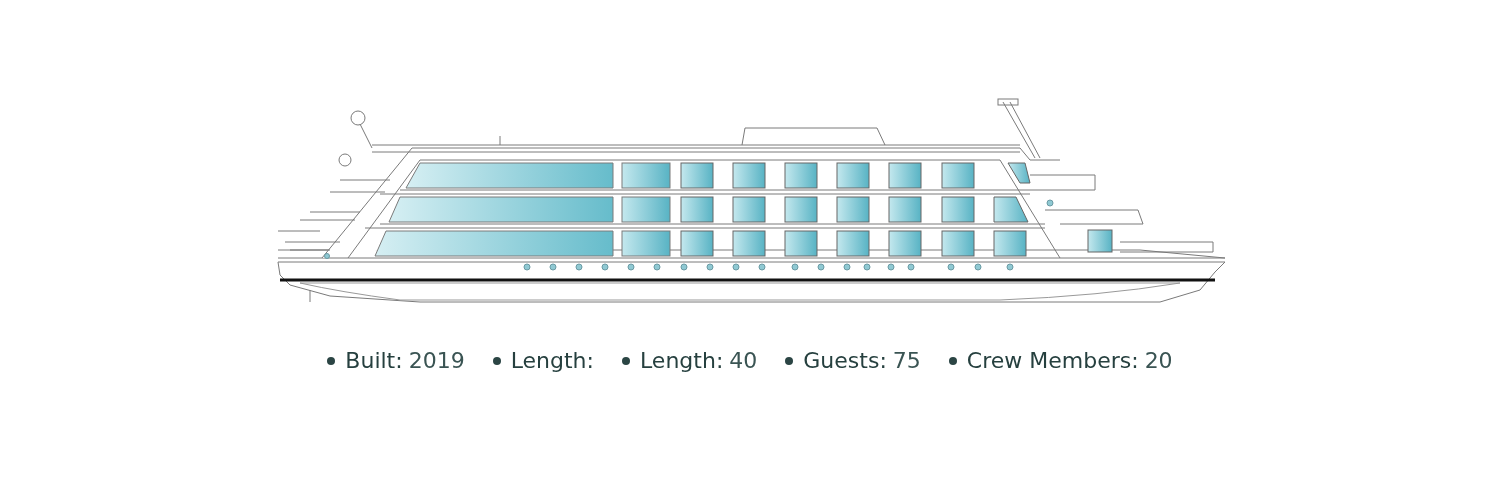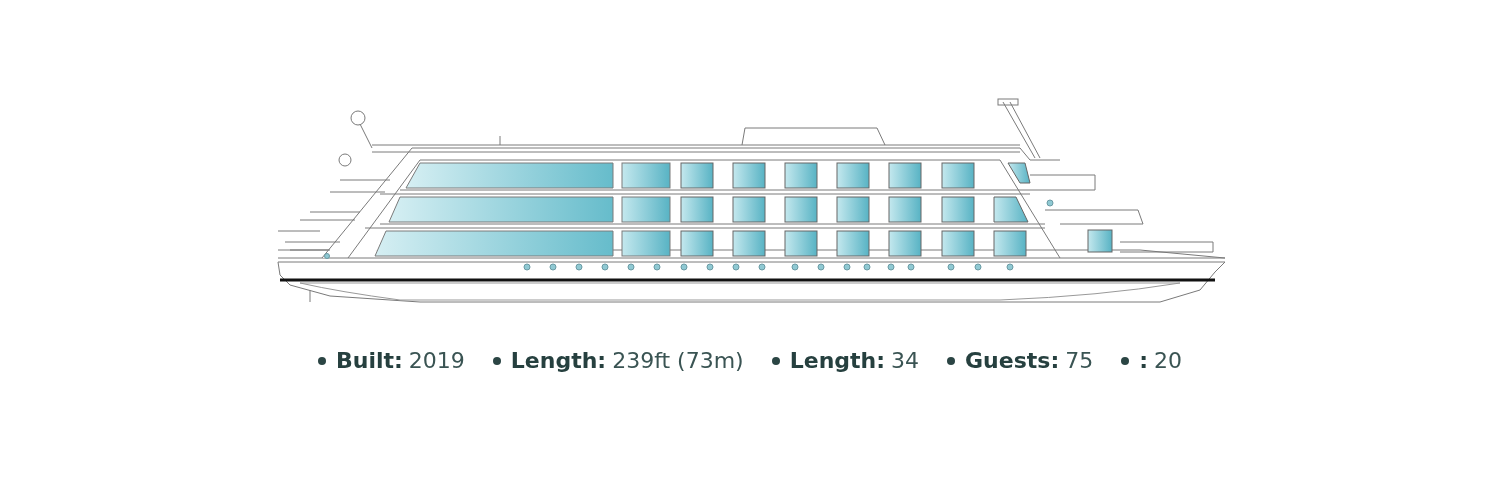--- a/index.html
+++ b/index.html
@@ -1,21 +1,21 @@
 <!DOCTYPE html>
 <html><head>
 <meta charset="utf-8">
 <style>
   html, body { margin:0; padding:0; background:#ffffff; }
   body { width:1500px; height:490px; position:relative; overflow:hidden; font-family:"Liberation Sans", sans-serif; }
   #ship { position:absolute; left:0; top:0; width:1500px; height:330px; }
   .specs { position:absolute; left:0; top:348px; width:1500px; display:flex; justify-content:center; align-items:center; gap:0; color:#26403f; font-size:22px; font-family:"DejaVu Sans", sans-serif; }
   .spec { display:flex; align-items:center; margin:0 14px; white-space:nowrap; }
   .dot { display:inline-block; width:8px; height:8px; border-radius:50%; background:#2b4544; margin-right:10px; }
-  .lbl { font-weight:bold; }
+  .lbl { font-weight:normal; }
   .val { font-weight:normal; margin-left:6px; color:#3a5453; }
 </style>
 </head>
 <body>
 
 <svg id="ship" viewBox="0 0 1500 330" xmlns="http://www.w3.org/2000/svg">
   <defs>
     <linearGradient id="g1" x1="0" x2="1" y1="0" y2="0">
       <stop offset="0" stop-color="#d6eff3"></stop>
       <stop offset="1" stop-color="#66bccb"></stop>
@@ -129,32 +129,32 @@
   <div class="spec">
     <span class="dot"></span>
     <span class="lbl">Built</span>
       <span class="lbl">:</span>
     <span class="val">2019</span>
   </div>
   <div class="spec">
     <span class="dot"></span>
     <span class="lbl">Length</span>
       <span class="lbl">:</span>
-    <span class="val">239ft (73m)</span>
   </div>
   <div class="spec">
     <span class="dot"></span>
     <span class="lbl">Length</span>
       <span class="lbl">:</span>
-    <span class="val">34</span>
+    <span class="val">40</span>
   </div>
   <div class="spec">
     <span class="dot"></span>
     <span class="lbl">Guests</span>
       <span class="lbl">:</span>
     <span class="val">75</span>
   </div>
   <div class="spec">
     <span class="dot"></span>
+    <span class="lbl">Crew Members</span>
       <span class="lbl">:</span>
     <span class="val">20</span>
   </div>
 </div>
 
 </body></html>

